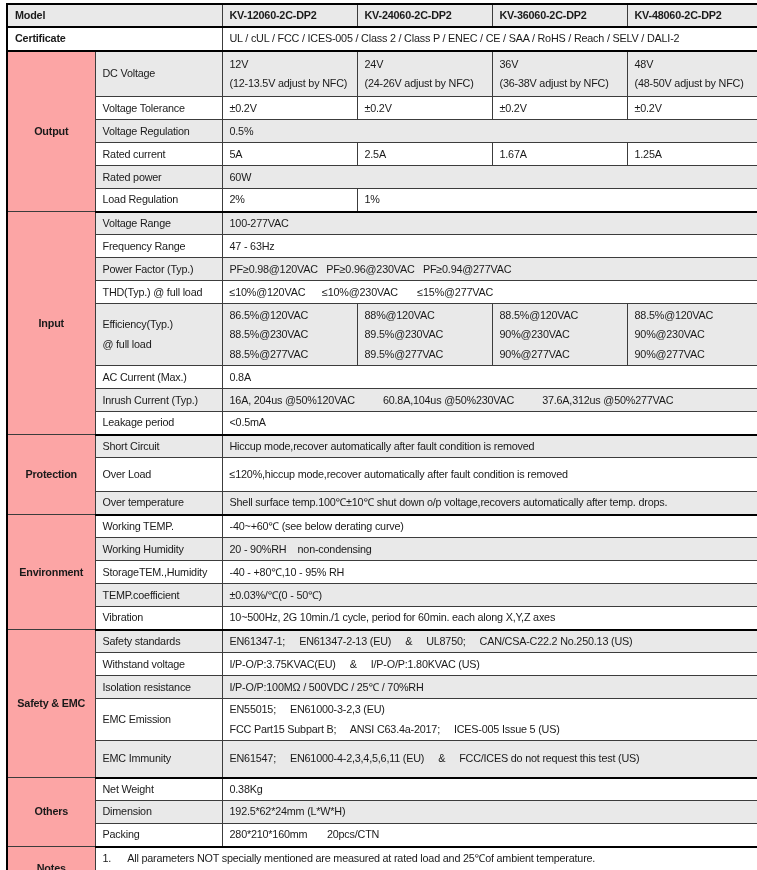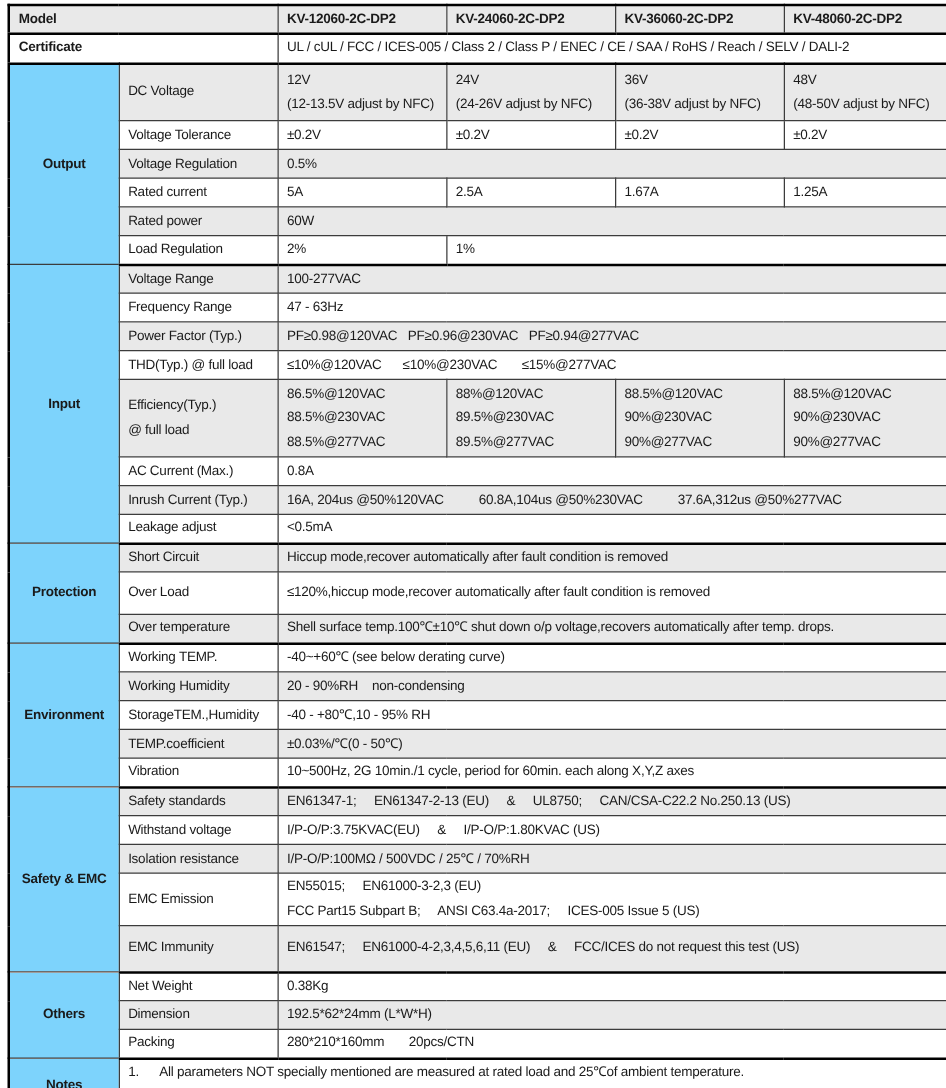--- a/index.html
+++ b/index.html
@@ -24,21 +24,21 @@
   td{
     border:1px solid var(--border-light);
     padding:1px 7px;
     vertical-align:middle;
     white-space:pre-wrap;
     line-height:1.8;
     overflow:hidden;
   }
   td.bold{font-weight:bold;}
   td.shaded{background:var(--shaded);}
-  td.section-label{font-weight:bold;text-align:center;padding:1px 2px;background:#7dd3fc;}
+  td.section-label{font-weight:bold;text-align:center;padding:1px 2px;background:#fca5a5;}
   tr.section-end td{border-bottom:2px solid var(--border-heavy);}
 </style>
 </head>
 <body>
 
 <div class="page">
   <table class="spec">
     <colgroup>
       <col style="width:88px">
       <col style="width:127px">
@@ -133,21 +133,21 @@
         </tr>
         <tr style="height: 23px;">
           <td>AC Current (Max.)</td>
           <td colspan="4">0.8A</td>
         </tr>
         <tr style="height: 23px;">
           <td class="shaded">Inrush Current (Typ.)</td>
           <td colspan="4" class="shaded">16A, 204us @50%120VAC          60.8A,104us @50%230VAC          37.6A,312us @50%277VAC</td>
         </tr>
         <tr class="section-end" style="height: 23px;">
-          <td>Leakage adjust</td>
+          <td>Leakage period</td>
           <td colspan="4">&lt;0.5mA</td>
         </tr>
         <tr style="height: 23px;">
           <td rowspan="3" class="section-label">Protection</td>
           <td class="shaded">Short Circuit</td>
           <td colspan="4" class="shaded">Hiccup mode,recover automatically after fault condition is removed</td>
         </tr>
         <tr style="height: 34px;">
           <td>Over Load</td>
           <td colspan="4">≤120%,hiccup mode,recover automatically after fault condition is removed</td>

